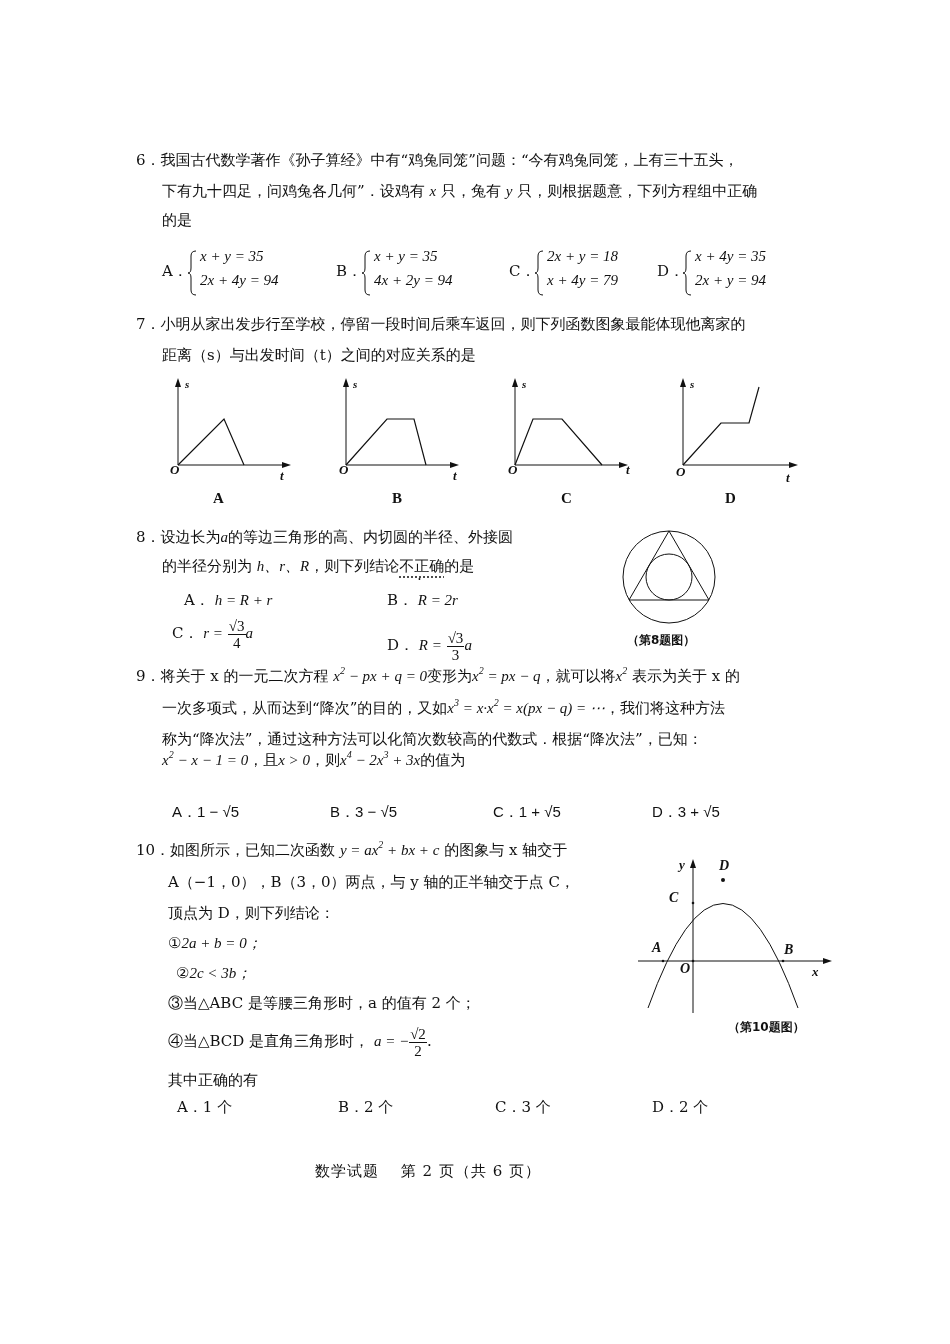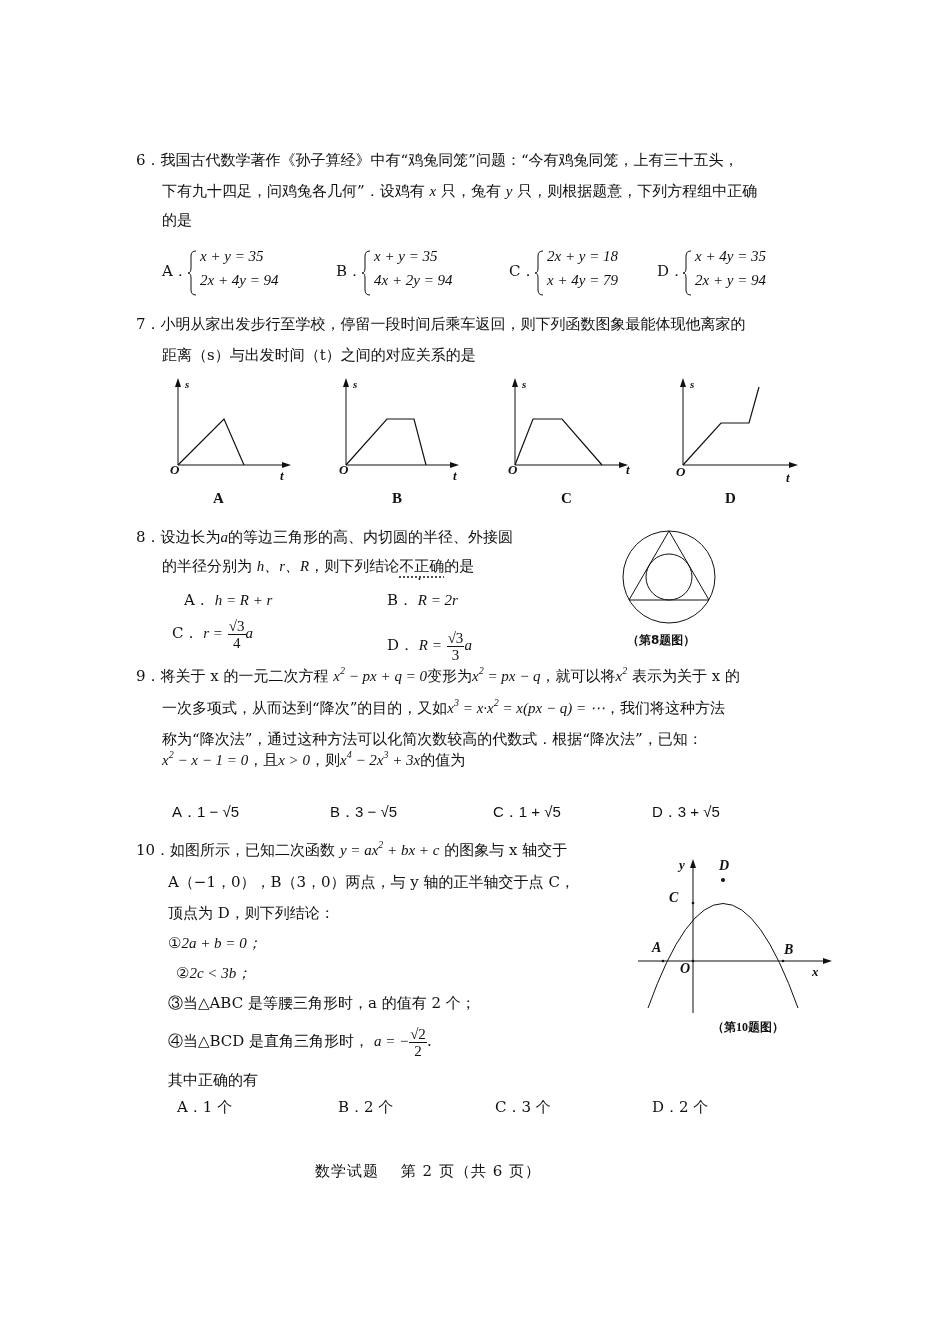--- a/index.html
+++ b/index.html
@@ -229,16 +229,16 @@
     <circle cx="153" cy="106" r="1.3" fill="#111"></circle>
     <circle cx="63" cy="106" r="1.3" fill="#111"></circle>
   </svg>
   <span class="glabel m" style="left:679px; top:857px; font-size:13px;">y</span>
   <span class="glabel m" style="left:719px; top:858px; font-size:14px;">D</span>
   <span class="glabel m" style="left:669px; top:890px; font-size:14px;">C</span>
   <span class="glabel m" style="left:652px; top:940px; font-size:14px;">A</span>
   <span class="glabel m" style="left:784px; top:942px; font-size:14px;">B</span>
   <span class="glabel m" style="left:680px; top:961px; font-size:14px;">O</span>
   <span class="glabel m" style="left:812px; top:964px; font-size:13px;">x</span>
-  <div class="caption" style="left:712px; top:1019px;font-family:Liberation Serif, serif;">（第10题图）</div>
+  <div class="caption" style="left:728px; top:1019px;">（第10题图）</div>
 </div>
 
 <div class="footer">数学试题　 第 2 页（共 6 页）</div>
 
 </body></html>

